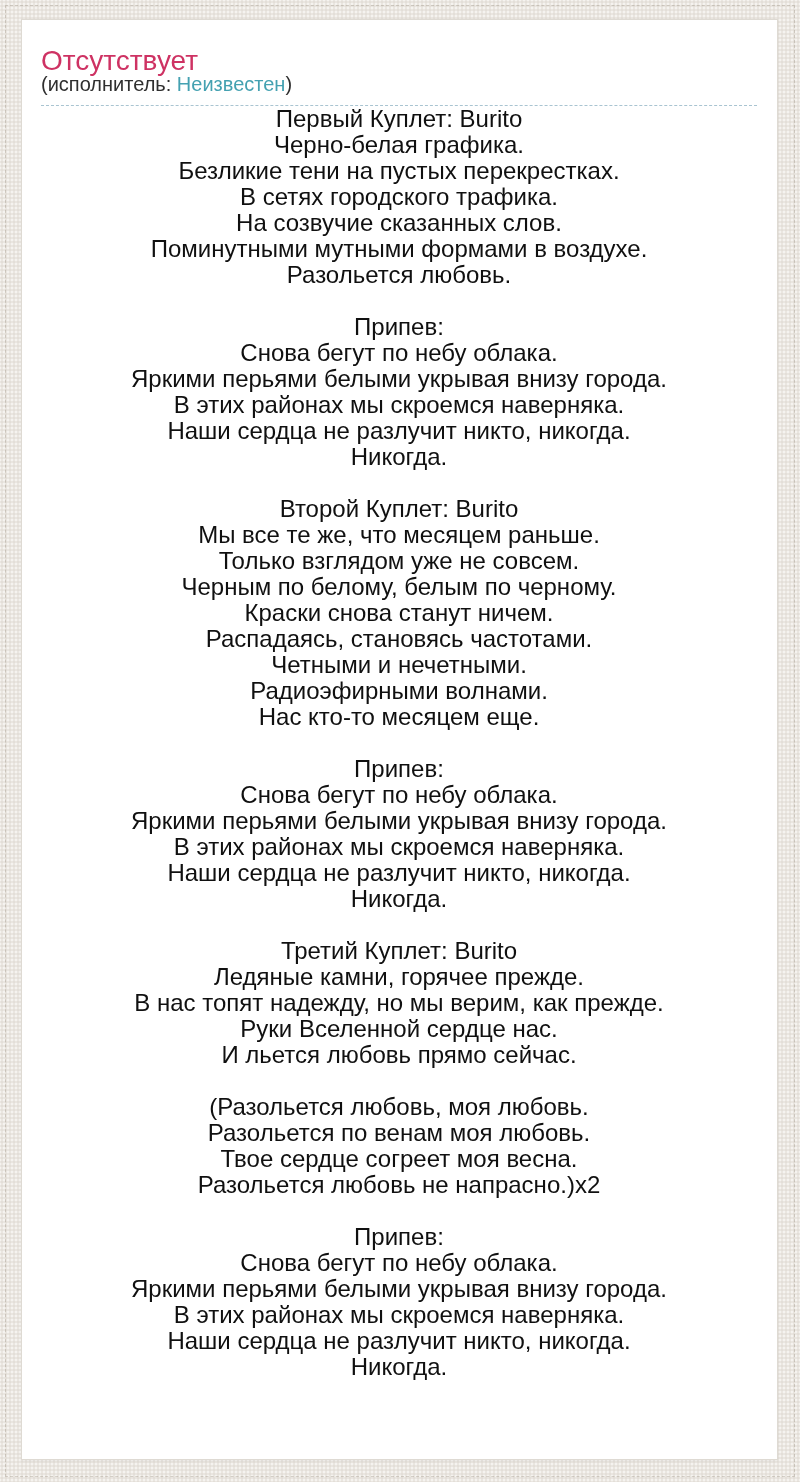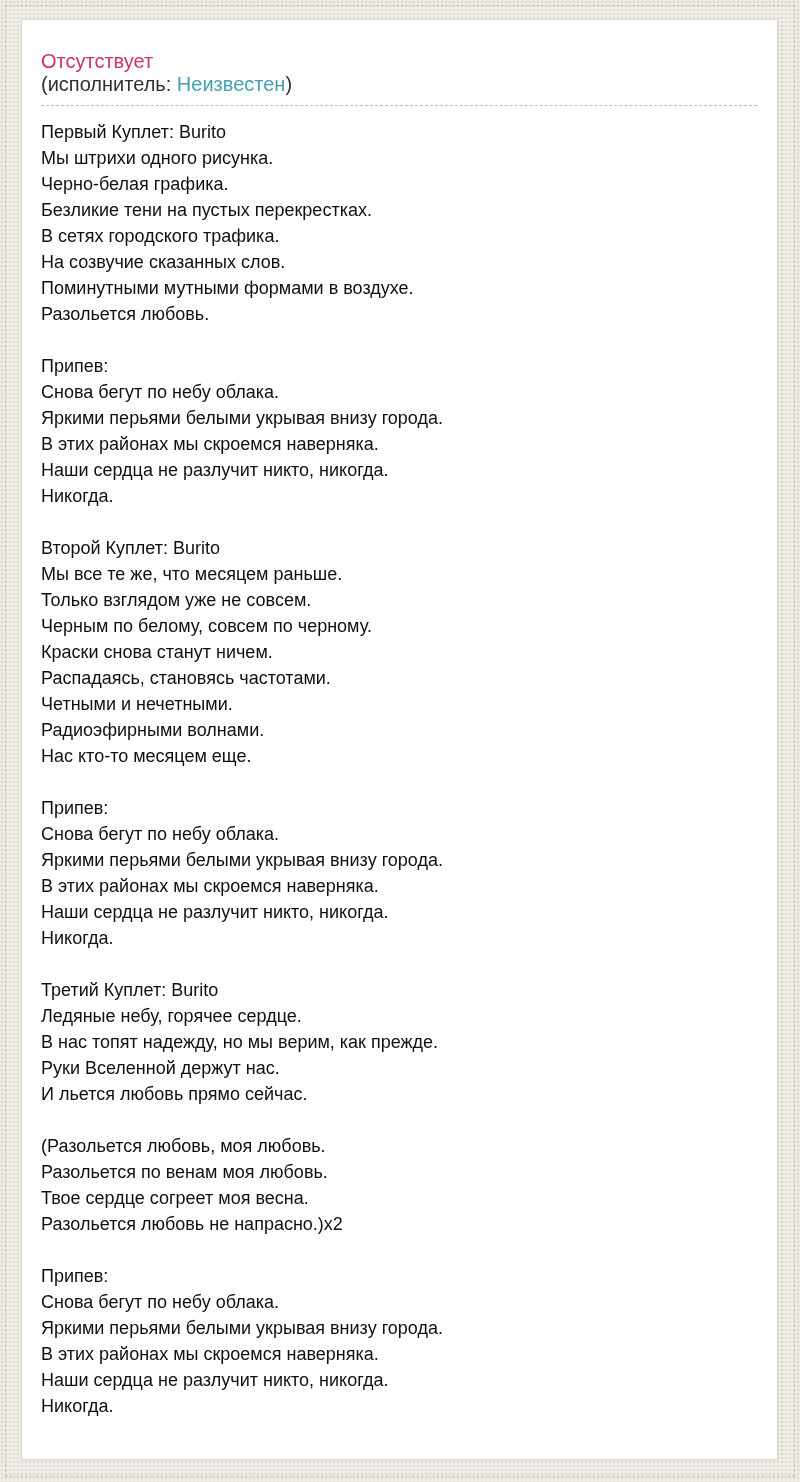--- a/index.html
+++ b/index.html
@@ -40,44 +40,44 @@
     box-shadow: 0 1px 3px rgba(0,0,0,0.05);
     padding: 27px 20px 24px 19px;
   }
 
   .song-header {
     border-bottom: 1px dashed var(--dash-color, #a9c4d1);
     padding-bottom: 11px;
   }
 
   .song-title {
-    font-size: 20px;
+    font-size: 28px;
     line-height: 28px;
     font-weight: 400;
     color: var(--title-color, #ce3263);
   }
 
   .artist-line {
     margin-top: 0;
     font-size: 20px;
     line-height: 19px;
     color: #2f2f2f;
   }
 
   .artist-link {
     color: var(--link-color, #44a1b1);
     text-decoration: none;
     cursor: pointer;
   }
 
   .lyrics-text {
-    margin-top: 13px;
-    font-size: 18px;
+    font-size: 24px;
     line-height: 26px;
     color: #101010;
+    text-align: center;
   }
 
   .stanza { margin-bottom: 26px; }
   .stanza:last-child { margin-bottom: 0; }
 </style>
 </head>
 <body>
 
 <div class="page-frame"></div>
 
@@ -85,60 +85,59 @@
   <div class="song-header">
     <h1 class="song-title">Отсутствует</h1>
     <div class="artist-line">
       <span>(исполнитель: </span><a class="artist-link">Неизвестен</a><span>)</span>
     </div>
   </div>
 
   <div class="lyrics-text">
       <div class="stanza">
         <div class="lyric-line">Первый Куплет: Burito</div>
-        <div class="lyric-line">Мы штрихи одного рисунка.</div>
         <div class="lyric-line">Черно-белая графика.</div>
         <div class="lyric-line">Безликие тени на пустых перекрестках.</div>
         <div class="lyric-line">В сетях городского трафика.</div>
         <div class="lyric-line">На созвучие сказанных слов.</div>
         <div class="lyric-line">Поминутными мутными формами в воздухе.</div>
         <div class="lyric-line">Разольется любовь.</div>
       </div>
       <div class="stanza">
         <div class="lyric-line">Припев:</div>
         <div class="lyric-line">Снова бегут по небу облака.</div>
         <div class="lyric-line">Яркими перьями белыми укрывая внизу города.</div>
         <div class="lyric-line">В этих районах мы скроемся наверняка.</div>
         <div class="lyric-line">Наши сердца не разлучит никто, никогда.</div>
         <div class="lyric-line">Никогда.</div>
       </div>
       <div class="stanza">
         <div class="lyric-line">Второй Куплет: Burito</div>
         <div class="lyric-line">Мы все те же, что месяцем раньше.</div>
         <div class="lyric-line">Только взглядом уже не совсем.</div>
-        <div class="lyric-line">Черным по белому, совсем по черному.</div>
+        <div class="lyric-line">Черным по белому, белым по черному.</div>
         <div class="lyric-line">Краски снова станут ничем.</div>
         <div class="lyric-line">Распадаясь, становясь частотами.</div>
         <div class="lyric-line">Четными и нечетными.</div>
         <div class="lyric-line">Радиоэфирными волнами.</div>
         <div class="lyric-line">Нас кто-то месяцем еще.</div>
       </div>
       <div class="stanza">
         <div class="lyric-line">Припев:</div>
         <div class="lyric-line">Снова бегут по небу облака.</div>
         <div class="lyric-line">Яркими перьями белыми укрывая внизу города.</div>
         <div class="lyric-line">В этих районах мы скроемся наверняка.</div>
         <div class="lyric-line">Наши сердца не разлучит никто, никогда.</div>
         <div class="lyric-line">Никогда.</div>
       </div>
       <div class="stanza">
         <div class="lyric-line">Третий Куплет: Burito</div>
-        <div class="lyric-line">Ледяные небу, горячее сердце.</div>
+        <div class="lyric-line">Ледяные камни, горячее прежде.</div>
         <div class="lyric-line">В нас топят надежду, но мы верим, как прежде.</div>
-        <div class="lyric-line">Руки Вселенной держут нас.</div>
+        <div class="lyric-line">Руки Вселенной сердце нас.</div>
         <div class="lyric-line">И льется любовь прямо сейчас.</div>
       </div>
       <div class="stanza">
         <div class="lyric-line">(Разольется любовь, моя любовь.</div>
         <div class="lyric-line">Разольется по венам моя любовь.</div>
         <div class="lyric-line">Твое сердце согреет моя весна.</div>
         <div class="lyric-line">Разольется любовь не напрасно.)x2</div>
       </div>
       <div class="stanza">
         <div class="lyric-line">Припев:</div>

